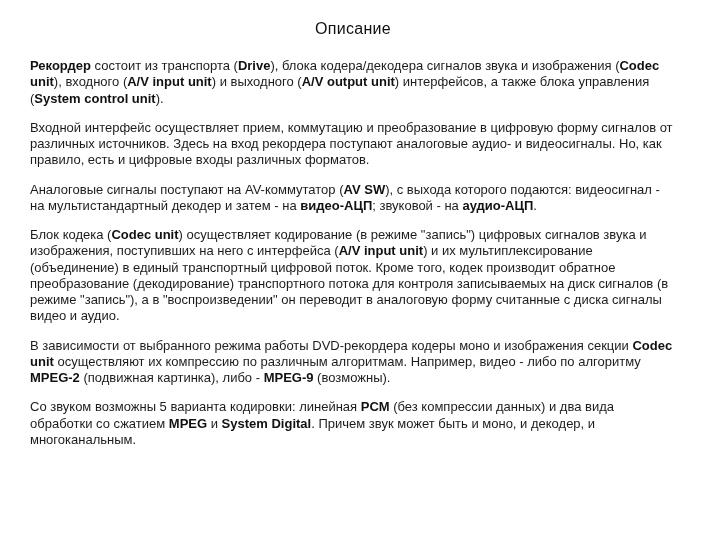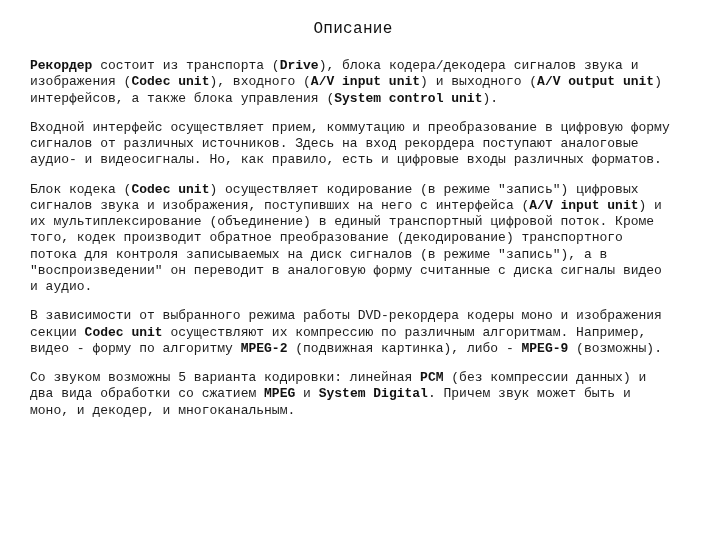--- a/index.html
+++ b/index.html
@@ -12,21 +12,20 @@
     height: 540px;
     font-family: "Liberation Sans", sans-serif;
     color: #1c1c1c;
     overflow: hidden;
   }
   .page {
     box-sizing: border-box;
     width: 720px;
     height: 460px;
     padding: 12px 44px 0 30px;
-    font-family: Liberation Mono, monospace;
   }
   .doc-title {
     font-size: 16px;
     font-weight: normal;
     text-align: center;
     color: #111111;
     margin: 8px 0 20px 0;
     letter-spacing: 0.3px;
   }
   .doc-body {
@@ -43,17 +42,18 @@
   }
 </style>
 </head>
 <body>
 
 <div class="page">
   <h1 class="doc-title">Описание</h1>
   <div class="doc-body">
       <p class="para"><b>Рекордер</b><span> состоит из транспорта (</span><b>Drive</b><span>), блока кодера/декодера сигналов звука и изображения (</span><b>Codec unit</b><span>), входного (</span><b>A/V input unit</b><span>) и выходного (</span><b>A/V output unit</b><span>) интерфейсов, а также блока управления (</span><b>System control unit</b><span>).</span></p>
       <p class="para"><span>Входной интерфейс осуществляет прием, коммутацию и преобразование в цифровую форму сигналов от различных источников. Здесь на вход рекордера поступают аналоговые аудио- и видеосигналы. Но, как правило, есть и цифровые входы различных форматов.</span></p>
+      <p class="para"><span>Аналоговые сигналы поступают на AV-коммутатор (</span><b>AV SW</b><span>), с выхода которого подаются: видеосигнал - на мультистандартный декодер и затем - на </span><b>видео-АЦП</b><span>; звуковой - на </span><b>аудио-АЦП</b><span>.</span></p>
       <p class="para"><span>Блок кодека (</span><b>Codec unit</b><span>) осуществляет кодирование (в режиме "запись") цифровых сигналов звука и изображения, поступивших на него с интерфейса (</span><b>A/V input unit</b><span>) и их мультиплексирование (объединение) в единый транспортный цифровой поток. Кроме того, кодек производит обратное преобразование (декодирование) транспортного потока для контроля записываемых на диск сигналов (в режиме "запись"), а в "воспроизведении" он переводит в аналоговую форму считанные с диска сигналы видео и аудио.</span></p>
-      <p class="para"><span>В зависимости от выбранного режима работы DVD-рекордера кодеры моно и изображения секции </span><b>Codec unit</b><span> осуществляют их компрессию по различным алгоритмам. Например, видео - форму по алгоритму </span><b>MPEG-2</b><span> (подвижная картинка), либо - </span><b>MPEG-9</b><span> (возможны).</span></p>
+      <p class="para"><span>В зависимости от выбранного режима работы DVD-рекордера кодеры моно и изображения секции </span><b>Codec unit</b><span> осуществляют их компрессию по различным алгоритмам. Например, видео - либо по алгоритму </span><b>MPEG-2</b><span> (подвижная картинка), либо - </span><b>MPEG-9</b><span> (возможны).</span></p>
       <p class="para"><span>Со звуком возможны 5 варианта кодировки: линейная </span><b>PCM</b><span> (без компрессии данных) и два вида обработки со сжатием </span><b>MPEG</b><span> и </span><b>System Digital</b><span>. Причем звук может быть и моно, и декодер, и многоканальным.</span></p>
     </div>
 </div>
 
 </body></html>

